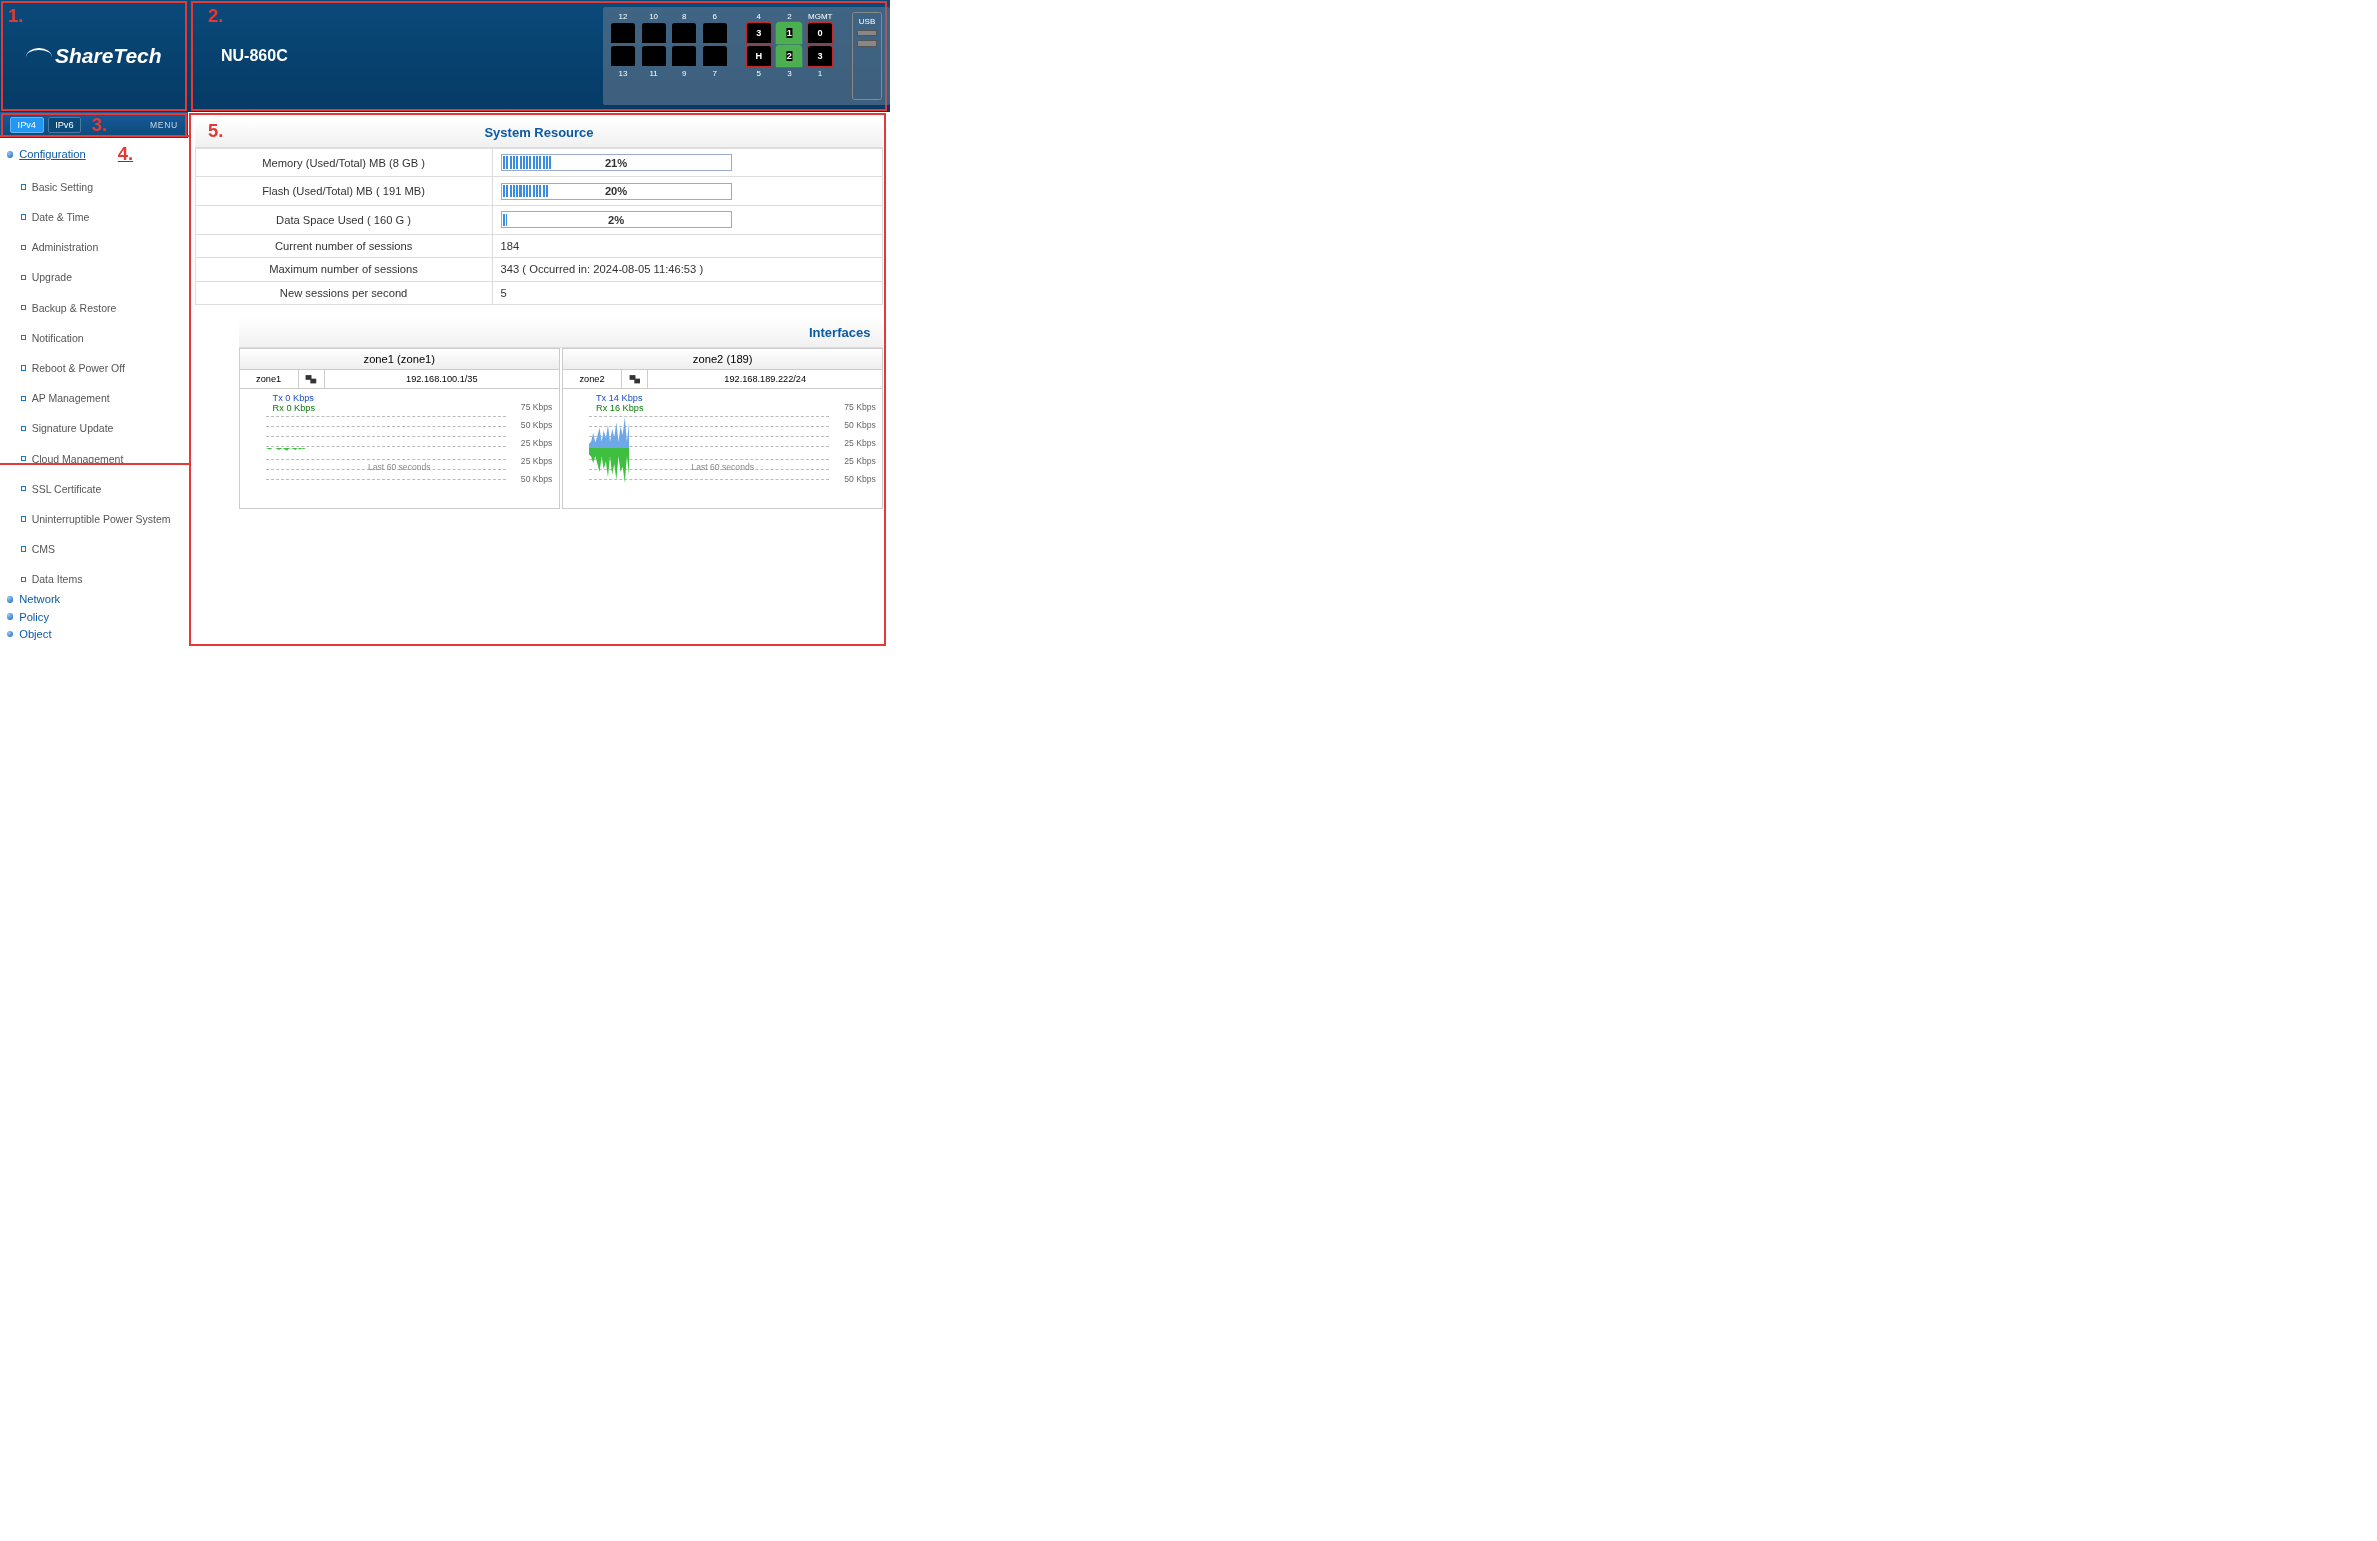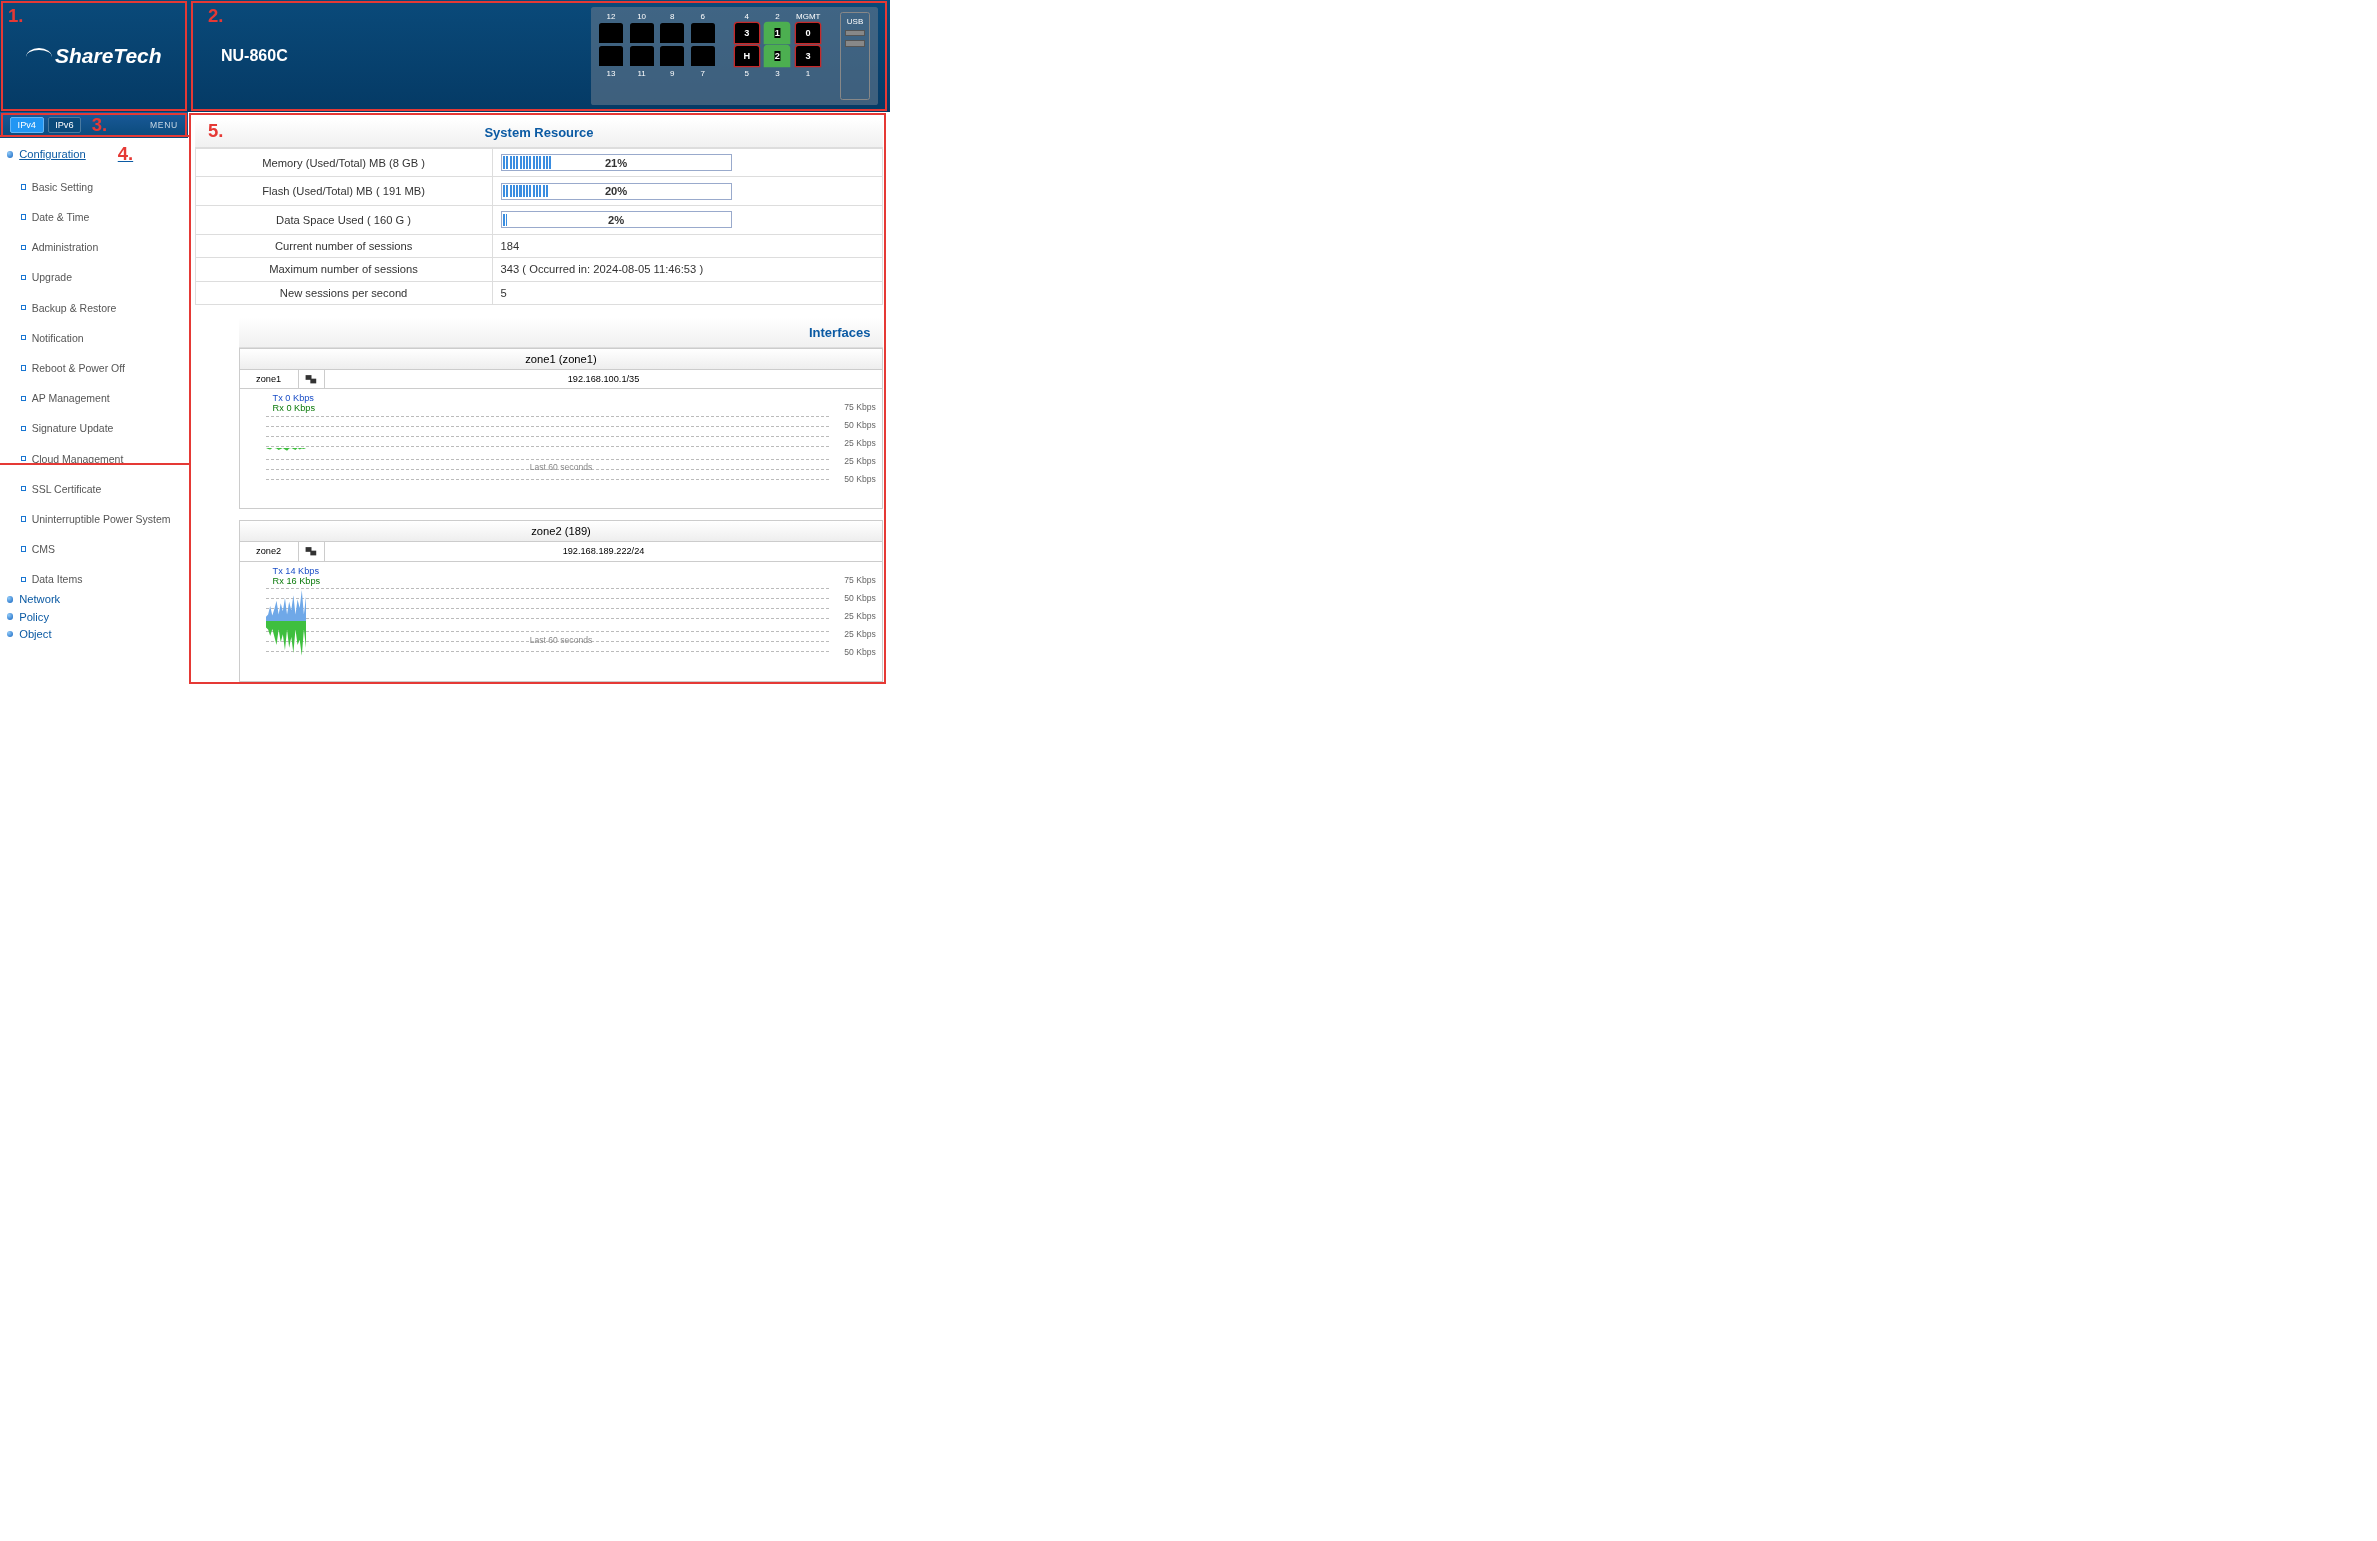--- a/index.html
+++ b/index.html
@@ -5,21 +5,21 @@
 * { box-sizing: border-box; margin: 0; padding: 0; }
 body { font-family: Arial, sans-serif; font-size: 9.2px; background: #fff; width: 890px; }
 
 
 .header { display: flex; height: 112px; position: relative; }
 .logo-area { width: 188px; background: linear-gradient(#0a4a7a, #053a65); color: #fff; display: flex; align-items: center; justify-content: center; position: relative; }
 .logo-text { font-size: 21px; font-style: italic; font-weight: bold; }
 .logo-text::before { content: ''; display: inline-block; width: 26px; height: 16.5px; border-top: 2px solid #fff; border-radius: 50% 50% 0 0; margin-right: 2.6px; vertical-align: middle; }
 .header-right { flex: 1; background: linear-gradient(#0a4a7a, #053a65); color: #fff; display: flex; align-items: center; padding: 0 13px; position: relative; }
 .model { font-size: 16px; font-weight: bold; margin-left: 20px; }
-.port-panel { position: absolute; right: 12px; top: 6.6px; bottom: 6.6px; background: rgba(100,120,140,0.6); padding: 5.3px 8px; display: flex; gap: 20px; border-radius: 2.6px; }
+.port-panel { position: absolute; right: 0; top: 6.6px; bottom: 6.6px; background: rgba(100,120,140,0.6); padding: 5.3px 8px; display: flex; gap: 20px; border-radius: 2.6px; }
 .port-group { display: flex; flex-direction: column; gap: 2.6px; }
 .port-row { display: flex; gap: 6.6px; }
 .port-labels { display: flex; gap: 6.6px; font-size: 8px; justify-content: space-around; }
 .port-labels span { width: 24px; text-align: center; }
 .port { width: 24px; height: 20px; background: #000; border-radius: 2.6px 2.6px 0 0; position: relative; }
 .port.red { box-shadow: 0 0 0 1.3px #c62828; }
 .port.green { box-shadow: 0 0 0 1.3px #4caf50; background: #4caf50; }
 .port.green .pnum { background: #000; }
 .pnum { color: #fff; font-size: 9.2px; font-weight: bold; position: absolute; top: 50%; left: 50%; transform: translate(-50%,-50%); }
 .usb-group { display: flex; flex-direction: column; gap: 4px; align-items: center; border: 0.7px solid #888; padding: 4px; border-radius: 2.6px; }
@@ -57,21 +57,21 @@
 .panel-title.right { text-align: right; padding-right: 13px; }
 .res-table { width: 100%; border-collapse: collapse; }
 .res-table td { border: 0.7px solid #ddd; padding: 5.3px 8px; font-size: 11.2px; color: #333; }
 .res-table td:first-child { text-align: center; width: 297px; }
 .barcell { display: flex; align-items: center; gap: 5.3px; }
 .barbox { flex: 0 0 231px; height: 17px; border: 0.7px solid #9ac; position: relative; background: #fff; }
 .barfill { position: absolute; left: 1.3px; top: 1.3px; bottom: 1.3px; background: repeating-linear-gradient(90deg, #3a8de0 0 2px, #fff 2px 3.3px); }
 .barval { position: absolute; left: 50%; top: 50%; transform: translate(-50%,-50%); font-weight: bold; }
 
 .iface-panel { margin-top: 13px; padding-left: 44px; }
-.iface-row { display: flex; gap: 11px; flex-direction: column; }
+.iface-row { display: flex; gap: 2px; }
 .iface-card { flex: 1; border: 0.7px solid #ccc; }
 .iface-title { text-align: center; padding: 4px; font-size: 11.2px; background: linear-gradient(#fff,#eee); border-bottom: 0.7px solid #ccc; }
 .iface-info { display: flex; border-bottom: 0.7px solid #ccc; }
 .iface-info > div { padding: 4px 6.6px; border-right: 0.7px solid #ccc; text-align: center; }
 .iface-info > div:last-child { border-right: none; flex: 1; }
 .ic { width: 26px; display:flex; align-items:center; justify-content:center; }
 .ic svg { width: 13px; height: 10.5px; }
 .chart { height: 119px; position: relative; padding: 4px 6.6px; }
 .txrx { position: absolute; left: 33px; top: 4px; font-size: 9.2px; }
 .txl { color: #1a4ec7; }

